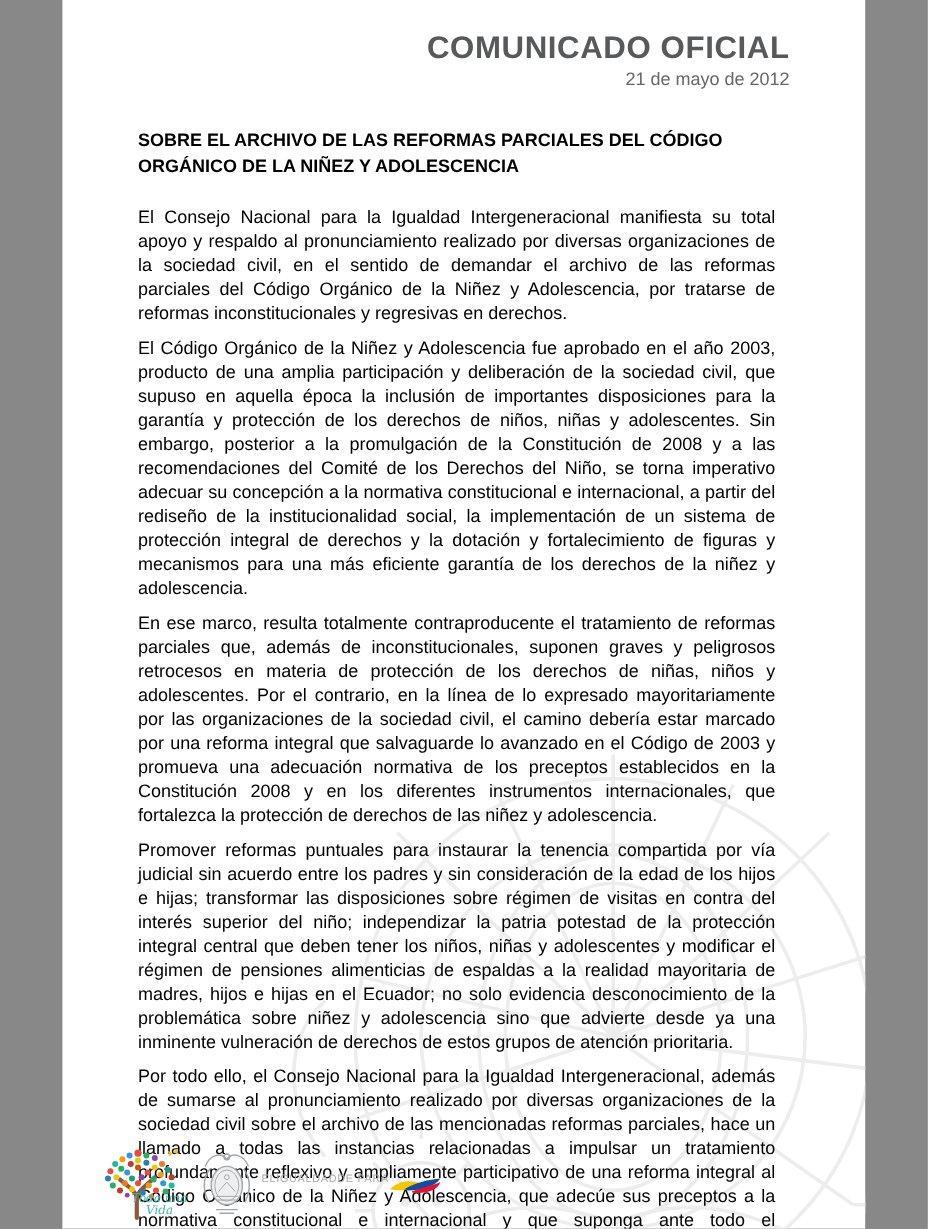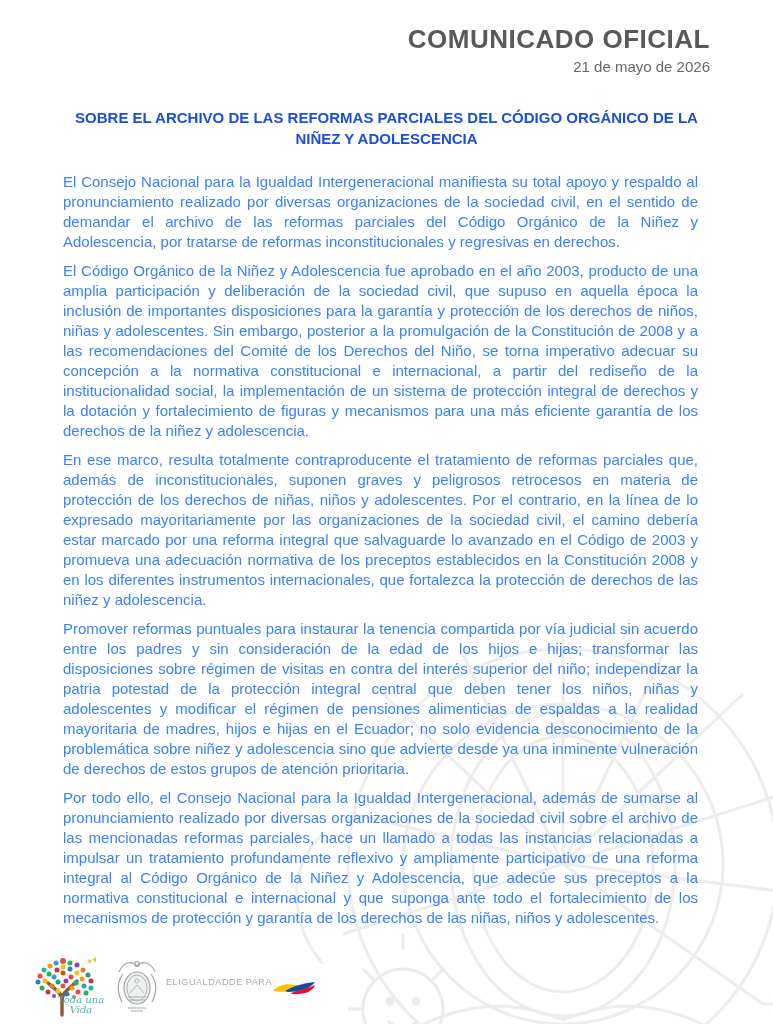--- a/index.html
+++ b/index.html
@@ -1,18 +1,18 @@
 <!DOCTYPE html>
 <html><head>
 <meta charset="utf-8">
 <style>
   html,body { margin:0; padding:0; background:#888; }
   .page {
     position:relative;
-    width:773px; height:1024px;
+    width:669px; height:1024px;
     margin:0 auto;
     background:#ffffff;
     overflow:hidden;
     font-family:"Liberation Sans", sans-serif;
     color:#2b2d2e;
   }
   
   .watermark {
     position:absolute; right:-90px; bottom:-110px;
     pointer-events:none;
@@ -21,30 +21,30 @@
 
   .doc-header { text-align:right; }
   .comm-title {
     font-size:26px; font-weight:bold; letter-spacing:.5px;
     color:#58595b; line-height:30px;
   }
   .comm-date { font-size:15px; color:#66676a; line-height:20px; margin-top:3px; }
 
   .subject {
     margin:30px 0 0 0;
-    font-size:15px; font-weight:bold; color:#1d4ed8;
-    line-height:21px; text-align:center;
+    font-size:15px; font-weight:bold; color:#000000;
+    line-height:21px; 
   }
 
   .doc-body { margin-top:23px; }
   .doc-body p {
     margin:0 12px 9px 0;
     font-size:15px; line-height:20px;
     text-align:justify;
-    color:#3b82f6;
+    color:#000000;
   }
 
   .doc-footer {
     position:absolute; left:30px; right:42px; bottom:6px;
     display:flex; align-items:center; justify-content:space-between;
     z-index:2; height:64px;
   }
   .org-name { white-space:nowrap; font-size:16px; letter-spacing:.5px; }
   .org-light { color:#b4b5b7; font-weight:400; margin-right:6px; }
   .org-bold  { color:#515254; font-weight:700; }
@@ -103,21 +103,21 @@
       <circle cx="153" cy="467" r="3" fill="#ececec"></circle>
       <path d="M125,487 C133,495 147,495 155,487"></path>
       <path d="M140,415 L140,400 M100,475 L85,475 M112,447 L100,435 M168,447 L180,435"></path>
     </g>
   </svg>
 
   <div class="content">
 
     <header class="doc-header">
       <div class="comm-title">COMUNICADO OFICIAL</div>
-      <div class="comm-date">21 de mayo de 2026</div>
+      <div class="comm-date">21 de mayo de 2012</div>
     </header>
 
     <h1 class="subject">SOBRE EL ARCHIVO DE LAS REFORMAS PARCIALES DEL CÓDIGO ORGÁNICO DE LA NIÑEZ Y ADOLESCENCIA</h1>
 
     <main class="doc-body">
       <p>El Consejo Nacional para la Igualdad Intergeneracional manifiesta su total apoyo y respaldo al pronunciamiento realizado por diversas organizaciones de la sociedad civil, en el sentido de demandar el archivo de las reformas parciales del Código Orgánico de la Niñez y Adolescencia, por tratarse de reformas inconstitucionales y regresivas en derechos.</p>
       <p>El Código Orgánico de la Niñez y Adolescencia fue aprobado en el año 2003, producto de una amplia participación y deliberación de la sociedad civil, que supuso en aquella época la inclusión de importantes disposiciones para la garantía y protección de los derechos de niños, niñas y adolescentes. Sin embargo, posterior a la promulgación de la Constitución de 2008 y a las recomendaciones del Comité de los Derechos del Niño, se torna imperativo adecuar su concepción a la normativa constitucional e internacional, a partir del rediseño de la institucionalidad social, la implementación de un sistema de protección integral de derechos y la dotación y fortalecimiento de figuras y mecanismos para una más eficiente garantía de los derechos de la niñez y adolescencia.</p>
       <p>En ese marco, resulta totalmente contraproducente el tratamiento de reformas parciales que, además de inconstitucionales, suponen graves y peligrosos retrocesos en materia de protección de los derechos de niñas, niños y adolescentes. Por el contrario, en la línea de lo expresado mayoritariamente por las organizaciones de la sociedad civil, el camino debería estar marcado por una reforma integral que salvaguarde lo avanzado en el Código de 2003 y promueva una adecuación normativa de los preceptos establecidos en la Constitución 2008 y en los diferentes instrumentos internacionales, que fortalezca la protección de derechos de las niñez y adolescencia.</p>
       <p>Promover reformas puntuales para instaurar la tenencia compartida por vía judicial sin acuerdo entre los padres y sin consideración de la edad de los hijos e hijas; transformar las disposiciones sobre régimen de visitas en contra del interés superior del niño; independizar la patria potestad de la protección integral central que deben tener los niños, niñas y adolescentes y modificar el régimen de pensiones alimenticias de espaldas a la realidad mayoritaria de madres, hijos e hijas en el Ecuador; no solo evidencia desconocimiento de la problemática sobre niñez y adolescencia sino que advierte desde ya una inminente vulneración de derechos de estos grupos de atención prioritaria.</p>
       <p>Por todo ello, el Consejo Nacional para la Igualdad Intergeneracional, además de sumarse al pronunciamiento realizado por diversas organizaciones de la sociedad civil sobre el archivo de las mencionadas reformas parciales, hace un llamado a todas las instancias relacionadas a impulsar un tratamiento profundamente reflexivo y ampliamente participativo de una reforma integral al Código Orgánico de la Niñez y Adolescencia, que adecúe sus preceptos a la normativa constitucional e internacional y que suponga ante todo el fortalecimiento de los mecanismos de protección y garantía de los derechos de las niñas, niños y adolescentes.</p>

